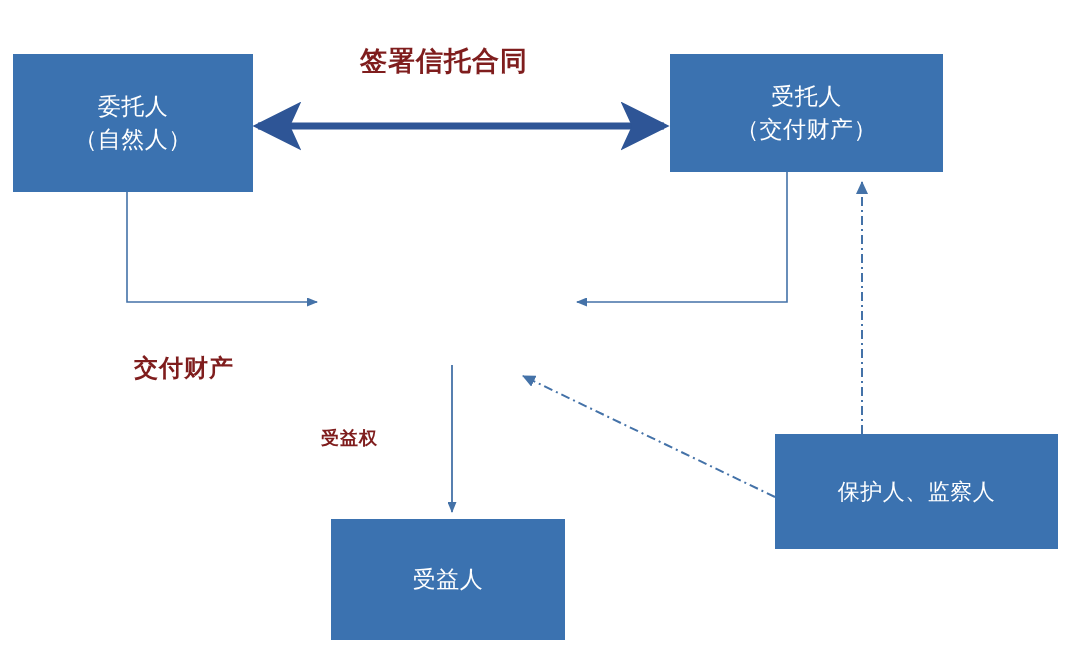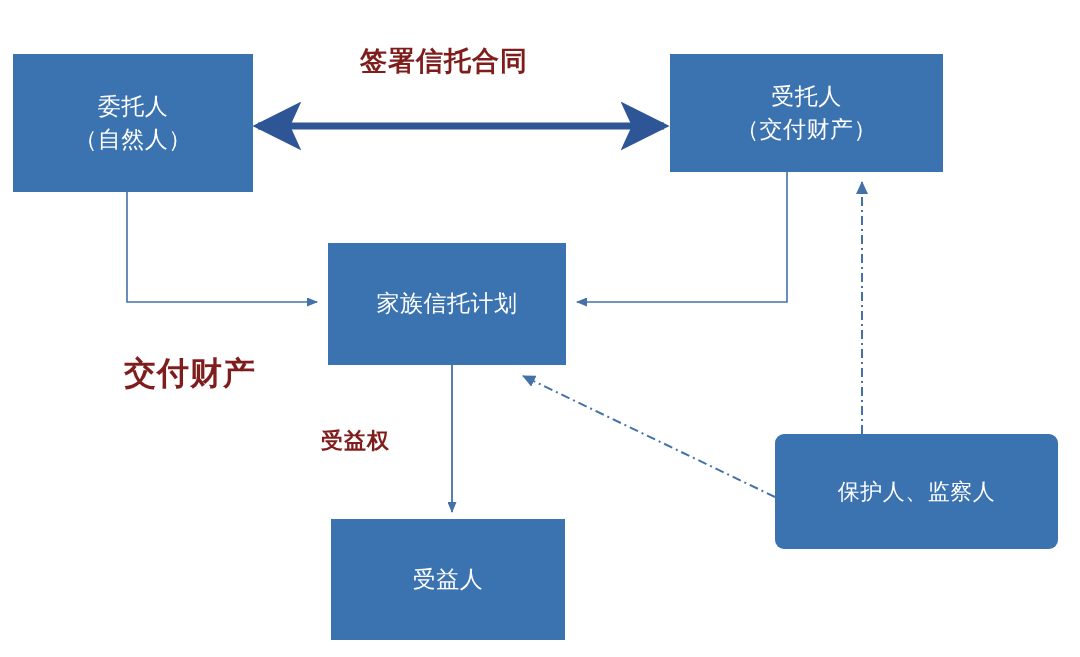--- a/index.html
+++ b/index.html
@@ -98,32 +98,29 @@
   <div class="node" style="left:13px; top:54px; width:240px; height:138px; font-size:23px;">
     <span class="line1">委托人</span>
     <span class="line2">（自然人）</span>
   </div>
 
   <div class="node" style="left:670px; top:54px; width:273px; height:118px; font-size:23px;">
     <span class="line1">受托人</span>
     <span class="line2">（交付财产）</span>
   </div>
 
-  <div class="node" style="left:328px; top:243px; width:238px; height:122px; font-size:23px;">
-    <span class="line1">家族信托计划</span>
-  </div>
 
   <div class="node" style="left:331px; top:519px; width:234px; height:121px; font-size:23px;">
     <span class="line1">受益人</span>
   </div>
 
-  <div class="node" style="left:775px; top:434px; width:283px; height:115px; font-size:22px;border-radius:9px;">
+  <div class="node" style="left:775px; top:434px; width:283px; height:115px; font-size:22px;">
     <span class="line1">保护人、监察人</span>
   </div>
 
   <div class="label" style="left:360px; top:43px; font-size:27px;">签署信托合同</div>
 
-  <div class="label" style="left:124px; top:352px; font-size:32px;">交付财产</div>
+  <div class="label" style="left:134px; top:352px; font-size:24px;">交付财产</div>
 
 
-  <div class="label" style="left:321px; top:426px; font-size:22px;">受益权</div>
+  <div class="label" style="left:321px; top:426px; font-size:18px;">受益权</div>
 
 </div>
 
 </body></html>

